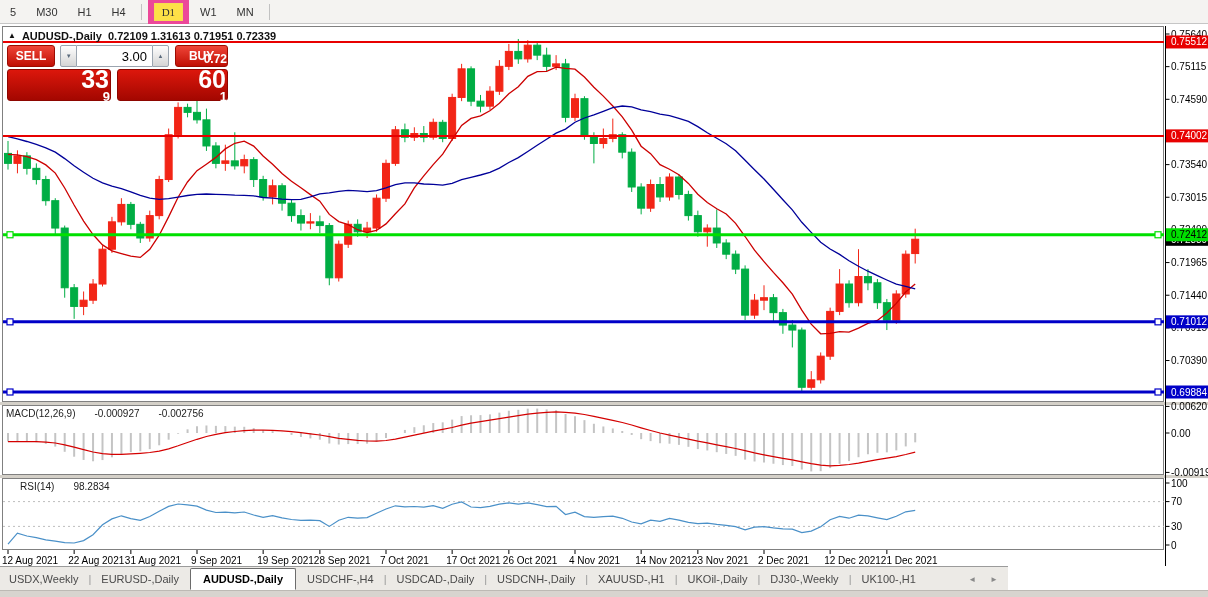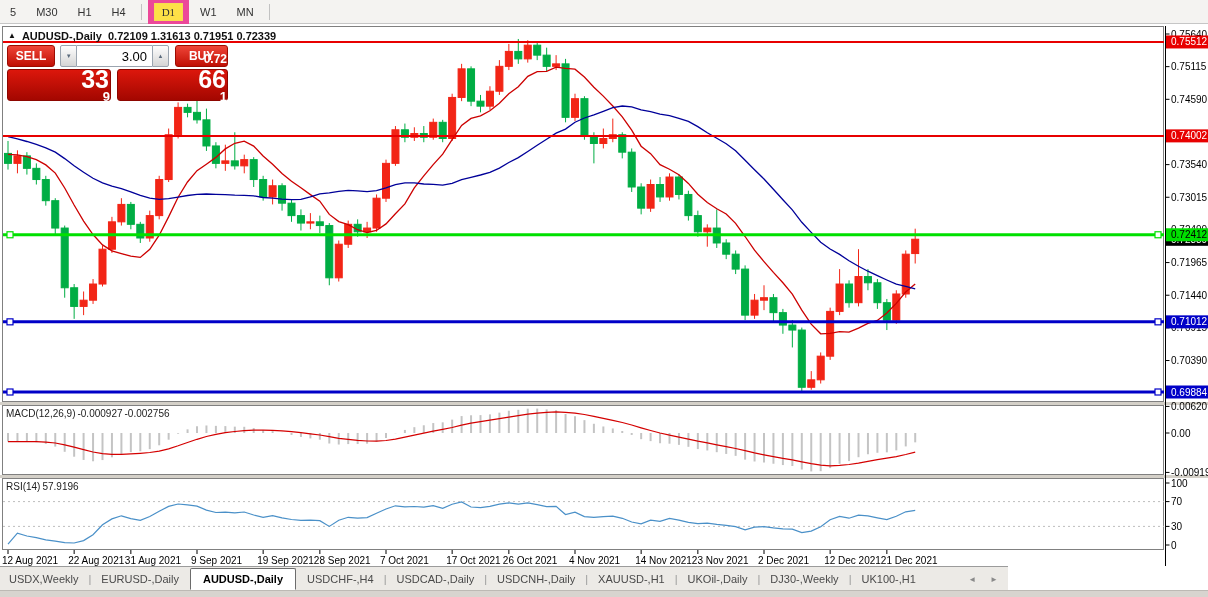--- a/index.html
+++ b/index.html
@@ -11,23 +11,23 @@
   .tf-btn{padding:3px 8px;margin:0 1px;border:1px solid transparent;border-radius:2px;cursor:default;}
   .tf-btn.active{background:#fde047;border:6px solid #ec4899;box-shadow:inset 0 0 1px #bbb;font-family:Liberation Serif, serif;}
   .tf-sep{width:1px;height:16px;background:#c2c2c2;margin:0 5px;}
   
   #chart-wrap{position:absolute;top:24px;left:0;width:1208px;height:542px;background:#fff;}
   #chart-svg{position:absolute;top:0;left:0;}
   
   #chart-title{position:absolute;top:6px;left:8px;font-size:11px;font-weight:700;color:#111;
                display:flex;gap:6px;align-items:center;white-space:nowrap;}
   #chart-title .arrow{font-size:8px;position:relative;top:-1px;}
-  .ind-label{position:absolute;font-size:10px;color:#222;white-space:nowrap;display:flex;gap:2px;}
+  .ind-label{position:absolute;font-size:10px;color:#222;white-space:nowrap;display:flex;gap:19px;}
   #macd-label{top:384px;left:6px;}
-  #rsi-label{top:457px;left:6px;}
+  #rsi-label{top:457px;left:20px;}
   
   #trade-widget{position:absolute;top:21px;left:7px;width:221px;}
   #tw-row1{display:flex;height:22px;}
   .tw-btn{width:49px;background:linear-gradient(#ef4538,#c00f04);border:1px solid #9c0c02;border-radius:3px;
           color:#fff;font-size:12px;font-weight:700;display:flex;align-items:center;justify-content:center;}
   #buy-btn{width:54px;margin-left:6px;}
   .spin{width:16px;background:linear-gradient(#fefefe,#d5d5d5);border:1px solid #9ba5b0;color:#5b6b7d;
         font-size:6px;display:flex;align-items:center;justify-content:center;}
   #lot-field{width:74px;background:#fff;border:1px solid #9ba5b0;border-left:none;border-right:none;
              font-size:13px;color:#000;display:flex;align-items:center;justify-content:flex-end;padding-right:5px;}
@@ -504,21 +504,21 @@
     <span>0.72109 1.31613 0.71951 0.72339</span>
   </div>
 
   <div id="macd-label" class="ind-label">
     <span>MACD(12,26,9)</span>
     <span>-0.000927</span>
     <span>-0.002756</span>
   </div>
   <div id="rsi-label" class="ind-label">
     <span>RSI(14)</span>
-    <span>57.9196</span>
+    <span>98.2834</span>
   </div>
 
   <div id="trade-widget">
     <div id="tw-row1">
       <div class="tw-btn" id="sell-btn">SELL</div>
       <div class="spin" id="spin-down">
         <span>▼</span>
       </div>
       <div id="lot-field">3.00</div>
       <div class="spin" id="spin-up">
@@ -527,21 +527,21 @@
       <div class="tw-btn" id="buy-btn">BUY</div>
     </div>
     <div id="tw-row2">
       <div class="price-box" id="sell-box">
         <span class="p-small">0.72</span>
         <span class="p-big">33</span>
         <span class="p-sup">9</span>
       </div>
       <div class="price-box" id="buy-box">
         <span class="p-small">0.72</span>
-        <span class="p-big">66</span>
+        <span class="p-big">60</span>
         <span class="p-sup">1</span>
       </div>
     </div>
   </div>
 </div>
 
 <div id="tabbar">
     <div class="tab">USDX,Weekly</div>
     <span class="tab-sep">|</span>
     <div class="tab">EURUSD-,Daily</div>

